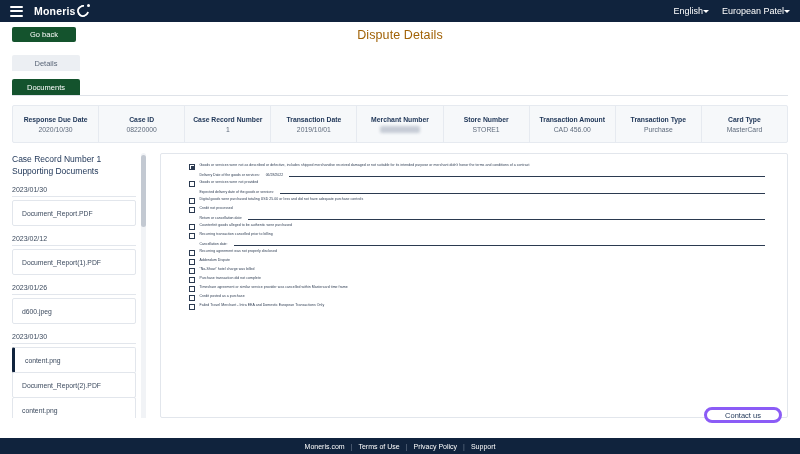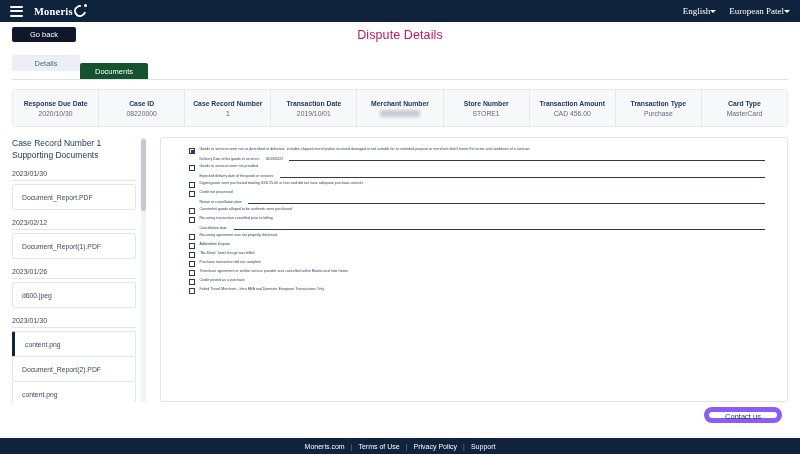--- a/index.html
+++ b/index.html
@@ -11,21 +11,20 @@
   }
   body { position: relative; }
 
   
   .topbar {
     height: 22px; width: 100%;
     background: #10233d;
     display: flex; align-items: center;
     padding: 8px 10px;
     color: #ffffff;
-    font-family: Liberation Serif, serif;
   }
   .hamburger { width: 13px; height: 11px; display: flex; flex-direction: column;
     justify-content: space-between; cursor: pointer; }
   .hamburger span { display: block; height: 2px; background: #ffffff; border-radius: 1px; }
   .brand { display: flex; align-items: center; margin-left: 11px; gap: 1px; }
   .brand-text { font-size: 10.5px; font-weight: bold; letter-spacing: 0.2px; color: #ffffff; }
   .brand-mark { width: 14px; height: 14px; position: relative; margin-left: -1px; }
   .brand-mark .ring {
     position: absolute; inset: 1px;
     border: 2px solid #ffffff; border-radius: 50%;
@@ -40,31 +39,31 @@
     font-size: 9px; }
   .topnav-item { display: flex; align-items: center; gap: 0; cursor: pointer; color:#ffffff; }
   .caret { width: 0; height: 0; border-left: 3px solid transparent;
     border-right: 3px solid transparent; border-top: 3.5px solid #ffffff; }
 
   
   .header-row { position: relative; height: 26px; }
   .goback {
     position: absolute; left: 12px; top: 5px;
     width: 64px; height: 15px;
-    background: #0f172a; color: #ffffff;
+    background: #14532d; color: #ffffff;
     border: none; border-radius: 2px;
     font-size: 7.5px; font-family: inherit; cursor: pointer;
   }
   .page-title {
     position: absolute; left: 0; right: 0; top: 6px;
-    text-align: center; font-size: 12.5px; color: #be185d; letter-spacing: 0.1px;
-  }
-
-  
-  .tabs { display: flex; margin: 7px 0 0 12px; gap: 0; }
+    text-align: center; font-size: 12.5px; color: #a16207; letter-spacing: 0.1px;
+  }
+
+  
+  .tabs { display: flex; margin: 7px 0 0 12px; gap: 0; flex-direction: column; }
   .tab {
     width: 68px; height: 16px;
     display: flex; align-items: center; justify-content: center;
     font-size: 7.5px; cursor: pointer;
     border-radius: 2px 2px 0 0;
   }
   .tab.inactive { background: #eceff3; color: #5a6678; }
   .tab.active { background: #14532d; color: #ffffff; margin-top: 8px; }
   .tabs-underline { height: 1px; background: #dfe3e9; margin: 0 12px; }
 
@@ -154,21 +153,21 @@
   }
   .subrow { display: flex; align-items: flex-end; margin: 0 0 3px 10.5px; }
   .sublabel { font-size: 3.5px; color: #2b3a50; white-space: nowrap; }
   .subline { flex: 1; border-bottom: 0.7px solid #2b3a50; margin-left: 6px; height: 5px; }
   .subvalue { font-size: 3.5px; color: #2b3a50; margin-left: 6px; }
 
   
   .contact-wrap { position: absolute; right: 18px; bottom: 31px; }
   .contact-btn {
     width: 78px; height: 16px; background: #ffffff;
-    border: 5px solid #8b5cf6; border-radius: 8px;
+    border: 3px solid #8b5cf6; border-radius: 8px;
     font-size: 7.5px; color: #1c3355; font-family: inherit;
     cursor: pointer;
   }
 
   
   .footer {
     position: absolute; left: 0; bottom: 0; width: 100%; height: 16px;
     background: #10233d; display: flex; align-items: center; justify-content: center;
     gap: 6px; color: #ffffff; font-size: 7px;
   }

